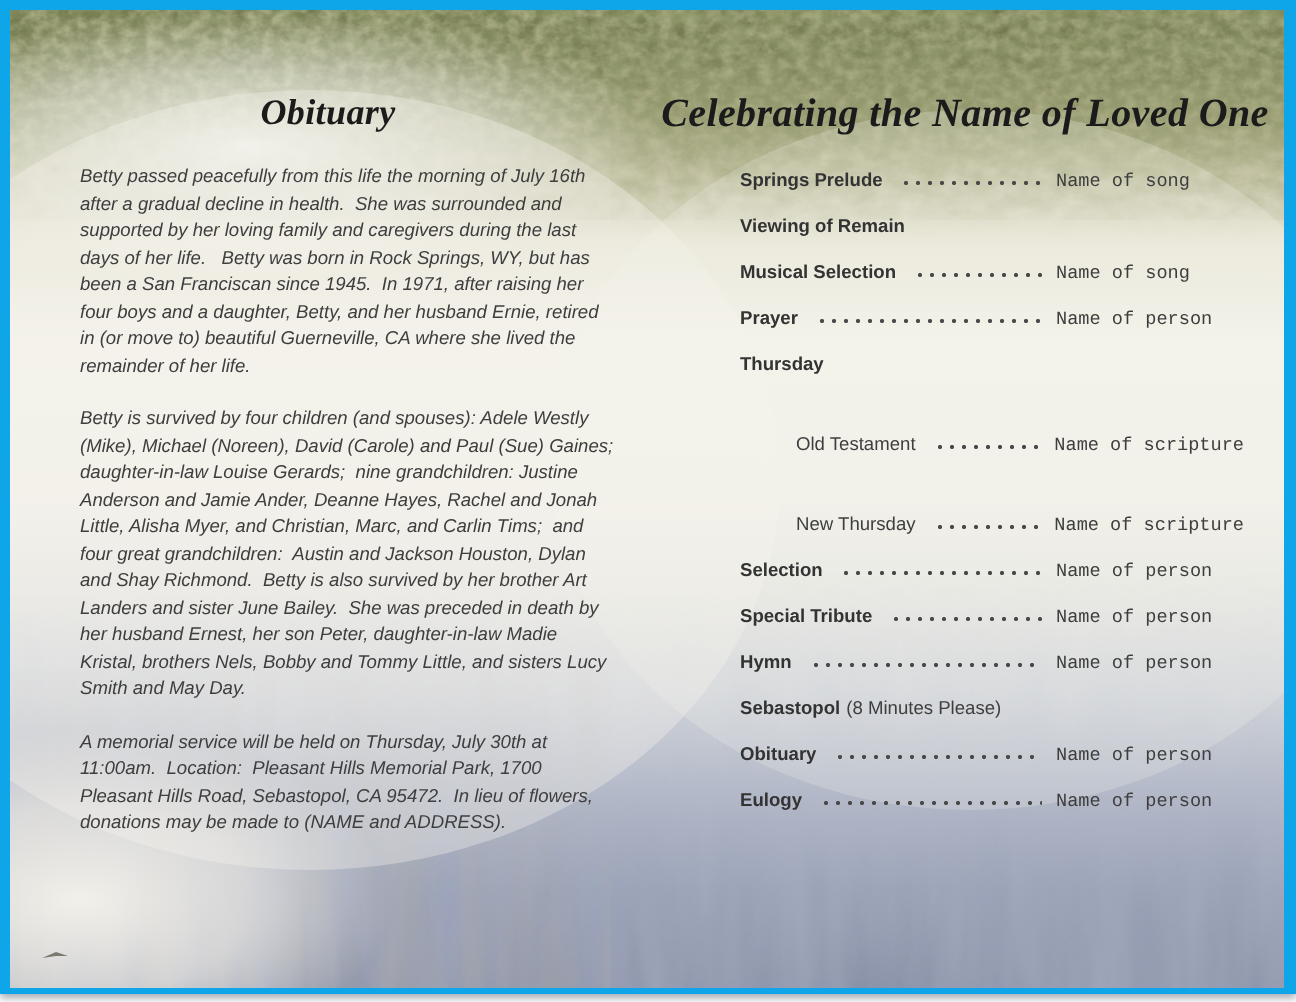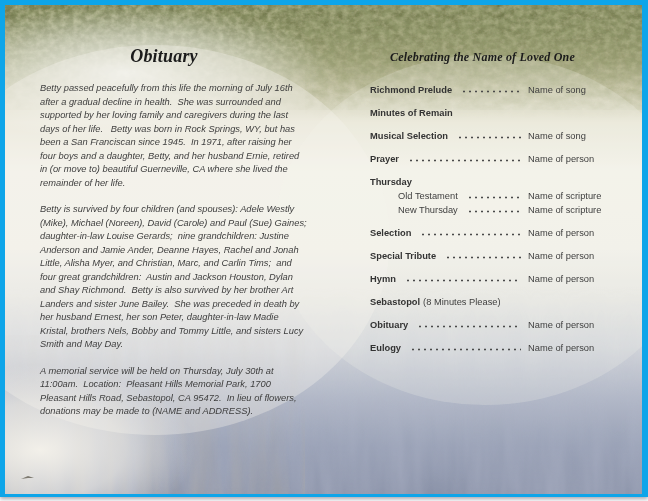--- a/index.html
+++ b/index.html
@@ -9,35 +9,35 @@
   .photo-card{position:absolute;left:5px;top:5px;width:637px;height:489px;overflow:hidden;}
   .photo-card svg.bg{position:absolute;left:0;top:0;width:637px;height:489px;display:block;}
 
   .page{position:absolute;top:0;height:489px;}
   .page-left{left:0;width:318px;}
   .page-right{left:318px;width:319px;}
 
   .page-title{font-family:"Liberation Serif",serif;font-style:italic;font-weight:bold;
     text-align:center;color:#1b1b1b;letter-spacing:0.2px;}
   .page-left .page-title{margin-top:40px;font-size:18px;line-height:22px;}
-  .page-right .page-title{margin-top:42px;font-size:12px;line-height:20px;}
+  .page-right .page-title{margin-top:42px;font-size:20px;line-height:20px;}
 
   .obit-body{margin:15px 16px 0 35px;color:#3e3e3e;font-size:9.3px;line-height:13.5px;font-style:italic;}
   .obit-body p{margin:0 0 13px 0;white-space:pre-wrap;}
 
   .program-list{margin:17px 20px 0 47px;color:#3a3a3a;font-size:9.3px;}
   .prog-row{display:flex;align-items:baseline;margin-top:10px;line-height:13px;}
   .prog-row.sub{margin-top:1px;padding-left:28px;}
   .prog-label{font-weight:bold;white-space:nowrap;color:#333333;}
-  .prog-row.sub .prog-label{font-weight:normal;color:#3e3e3e;}
+  .prog-row.sub .prog-label{font-weight:normal;color:#3e3e3e;margin-top:26px;}
   .prog-suffix{font-weight:normal;margin-left:3px;white-space:nowrap;color:#3e3e3e;}
   .prog-leader{flex:1 1 auto;min-width:8px;height:3px;margin:0 7px 0 9px;align-self:baseline;
     background-image:radial-gradient(circle,#4a4a4a 0.9px,rgba(0,0,0,0) 1.2px);
     background-size:6px 3px;background-repeat:repeat-x;background-position:0 0;}
-  .prog-value{flex:0 0 94px;white-space:nowrap;color:#3e3e3e;}
+  .prog-value{flex:0 0 94px;white-space:nowrap;color:#3e3e3e;font-family:Liberation Mono, monospace;}
 </style>
 </head>
 <body>
 
 <div class="sheet">
   <div class="photo-card">
 
     <svg class="bg" viewBox="0 0 637 489" preserveAspectRatio="none" aria-hidden="true">
       <defs>
         <linearGradient id="gBase" x1="0" y1="0" x2="0" y2="1">
@@ -121,27 +121,27 @@
           <p>Betty passed peacefully from this life the morning of July 16th after a gradual decline in health.  She was surrounded and supported by her loving family and caregivers during the last days of her life.   Betty was born in Rock Springs, WY, but has been a San Franciscan since 1945.  In 1971, after raising her four boys and a daughter, Betty, and her husband Ernie, retired in (or move to) beautiful Guerneville, CA where she lived the remainder of her life.</p>
           <p>Betty is survived by four children (and spouses): Adele Westly (Mike), Michael (Noreen), David (Carole) and Paul (Sue) Gaines; daughter-in-law Louise Gerards;  nine grandchildren: Justine Anderson and Jamie Ander, Deanne Hayes, Rachel and Jonah Little, Alisha Myer, and Christian, Marc, and Carlin Tims;  and four great grandchildren:  Austin and Jackson Houston, Dylan and Shay Richmond.  Betty is also survived by her brother Art Landers and sister June Bailey.  She was preceded in death by her husband Ernest, her son Peter, daughter-in-law Madie Kristal, brothers Nels, Bobby and Tommy Little, and sisters Lucy Smith and May Day.</p>
           <p>A memorial service will be held on Thursday, July 30th at 11:00am.  Location:  Pleasant Hills Memorial Park, 1700 Pleasant Hills Road, Sebastopol, CA 95472.  In lieu of flowers, donations may be made to (NAME and ADDRESS).</p>
         </div>
     </div>
 
     <div class="page page-right">
       <div class="page-title">Celebrating the Name of Loved One</div>
       <div class="program-list">
           <div class="prog-row">
-    <span class="prog-label">Richmond Prelude</span>
+    <span class="prog-label">Springs Prelude</span>
 
     <span class="prog-leader"></span>
     <span class="prog-value">Name of song</span>
   </div>
           <div class="prog-row">
-    <span class="prog-label">Minutes of Remain</span>
+    <span class="prog-label">Viewing of Remain</span>
 
   </div>
           <div class="prog-row">
     <span class="prog-label">Musical Selection</span>
 
     <span class="prog-leader"></span>
     <span class="prog-value">Name of song</span>
   </div>
           <div class="prog-row">
     <span class="prog-label">Prayer</span>

